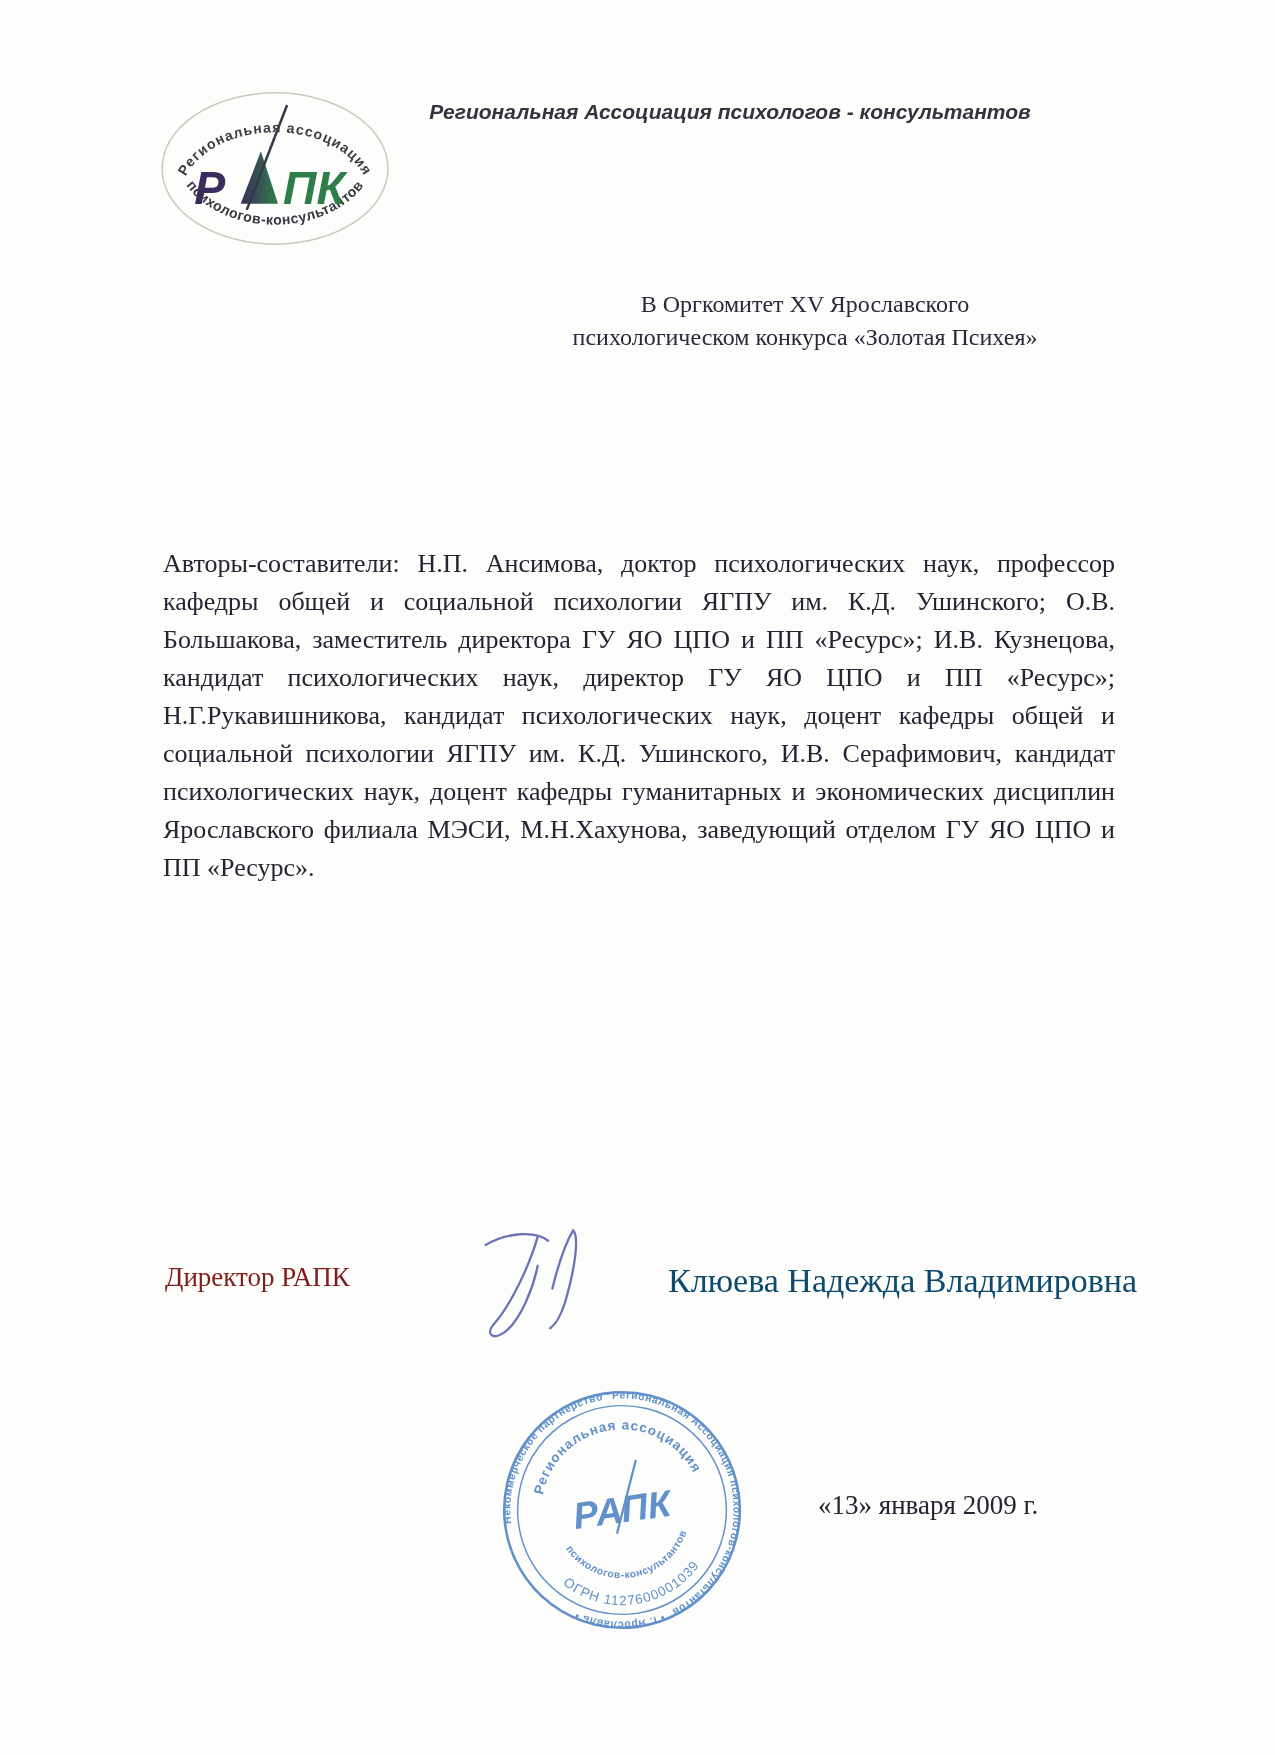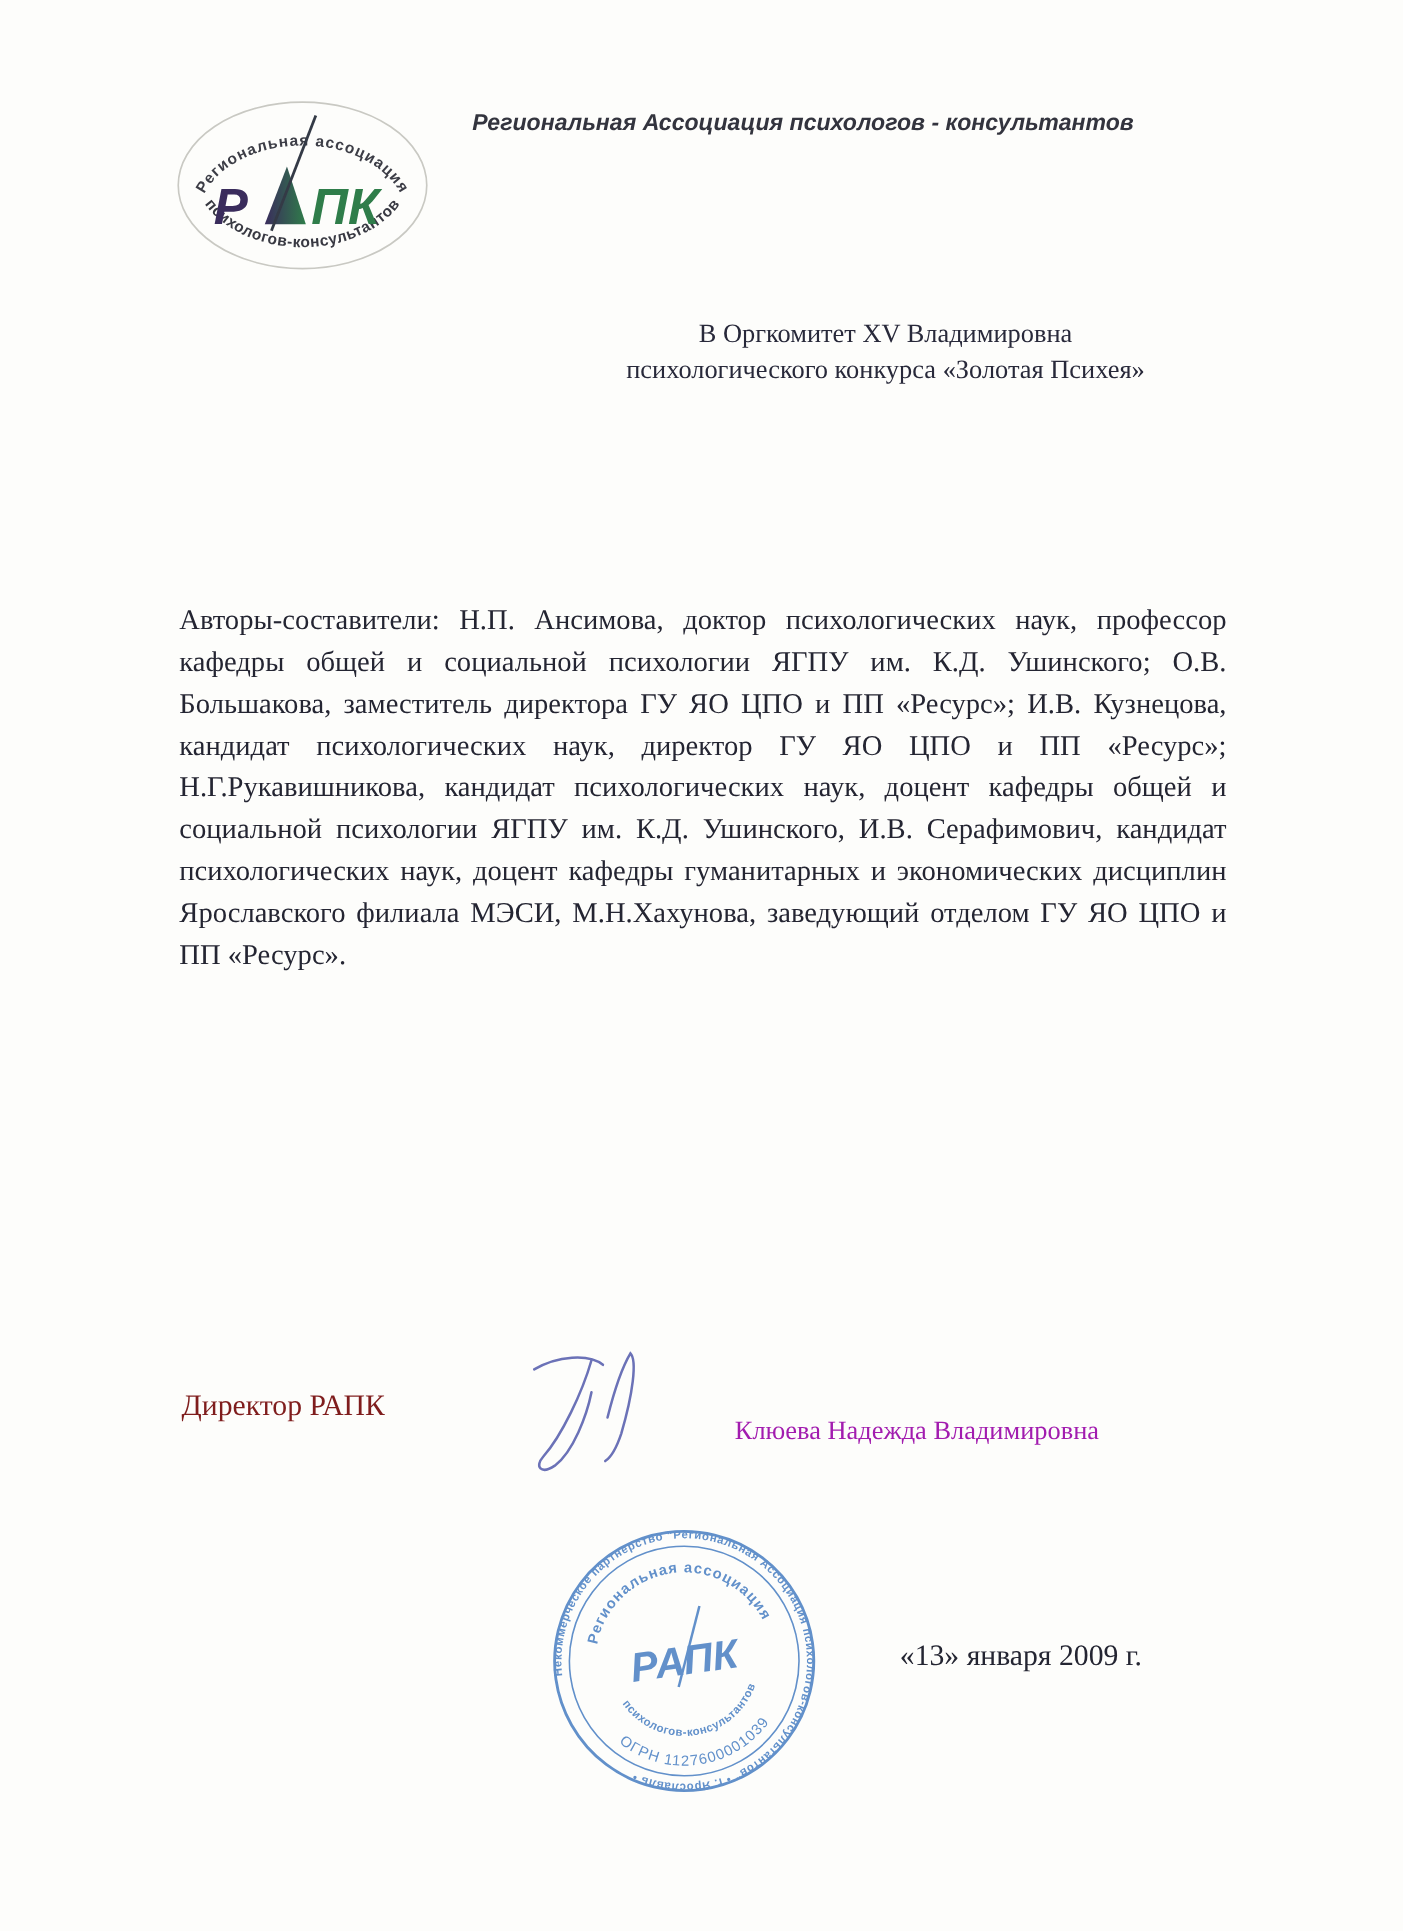--- a/index.html
+++ b/index.html
@@ -42,21 +42,21 @@
 
   
   .body-text{
     position:absolute;left:163px;top:545px;width:952px;
     font-size:26px;line-height:38px;text-align:justify;color:#242532;
   }
   .body-text p{margin:0 0 30px 0;}
 
   
   .sig-role{position:absolute;left:165px;top:1262px;font-size:27px;color:#7f1d1d;}
-  .sig-name{position:absolute;left:668px;top:1262px;font-size:24px;color:#a21caf;margin-top:26px;}
+  .sig-name{position:absolute;left:668px;top:1262px;font-size:34px;color:#0c4a6e;}
   .sig-ink{position:absolute;left:455px;top:1222px;width:180px;height:125px;}
 
   
   .stamp{position:absolute;left:498px;top:1386px;width:248px;height:248px;opacity:.88;}
 
   
   .letter-date{position:absolute;left:818px;top:1490px;font-size:27px;color:#242532;}
 </style>
 </head>
 <body>
@@ -83,22 +83,22 @@
       <text x="36" y="112" font-family="Liberation Sans, sans-serif" font-size="46" font-weight="bold" font-style="italic" fill="#3a2c5c">Р</text>
       <polygon points="82,112 102,60 119,112" fill="url(#aGrad)"></polygon>
       <line x1="88" y1="118" x2="128" y2="14" stroke="#343a46" stroke-width="2.5"></line>
       <text x="124" y="112" font-family="Liberation Sans, sans-serif" font-size="46" font-weight="bold" font-style="italic" fill="#2f7d4a">ПК</text>
     </svg>
   </div>
 
   <div class="org-name">Региональная Ассоциация психологов - консультантов</div>
 
   <div class="addressee">
-    <div>В Оргкомитет XV Владимировна</div>
-    <div>психологического конкурса «Золотая Психея»</div>
+    <div>В Оргкомитет XV Ярославского</div>
+    <div>психологическом конкурса «Золотая Психея»</div>
   </div>
 
 
   <div class="body-text">
     <p>Авторы-составители: Н.П. Ансимова, доктор психологических наук, профессор кафедры общей и социальной психологии ЯГПУ им. К.Д. Ушинского; О.В. Большакова, заместитель директора ГУ ЯО ЦПО и ПП «Ресурс»; И.В. Кузнецова, кандидат психологических наук, директор ГУ ЯО ЦПО и ПП «Ресурс»; Н.Г.Рукавишникова, кандидат психологических наук, доцент кафедры общей и социальной психологии ЯГПУ им. К.Д. Ушинского, И.В. Серафимович, кандидат психологических наук, доцент кафедры гуманитарных и экономических дисциплин Ярославского филиала МЭСИ, М.Н.Хахунова, заведующий отделом ГУ ЯО ЦПО и ПП «Ресурс».</p>
   </div>
 
   <div class="sig-role">Директор РАПК</div>
   <svg class="sig-ink" viewBox="0 0 170 120">
     <g fill="none" stroke="#5c63b0" stroke-width="2.2" stroke-linecap="round" opacity="0.9">

